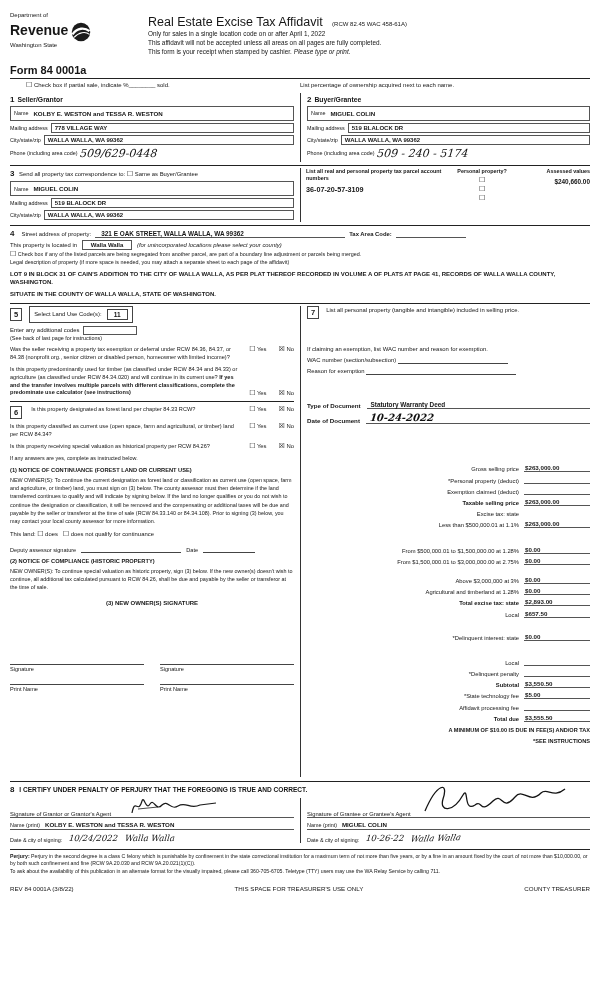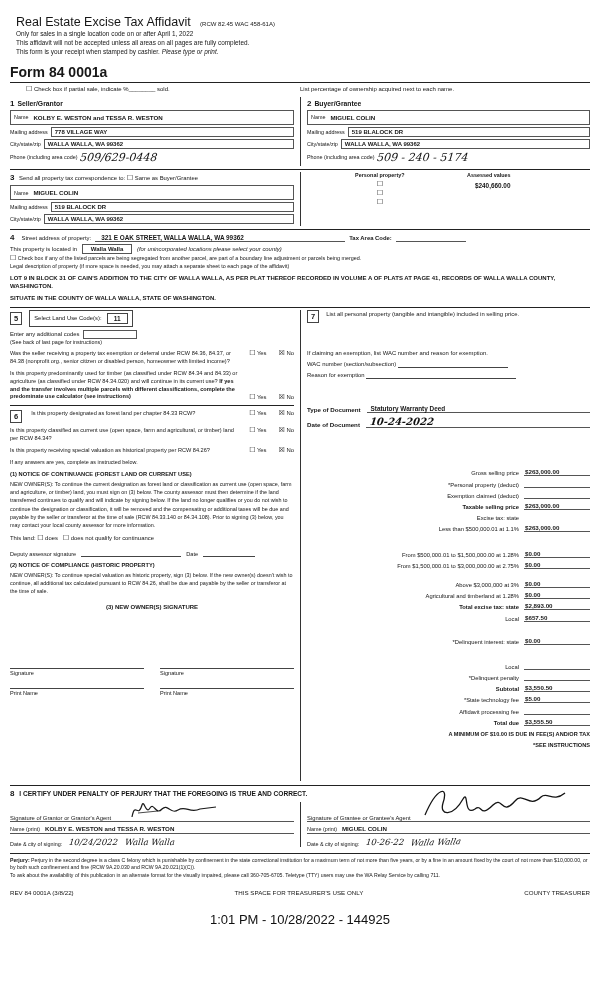--- a/index.html
+++ b/index.html
@@ -15,21 +15,21 @@
   .hand{font-family:"DejaVu Serif",serif;font-style:italic;color:#111;display:inline-block;transform:skewX(-6deg)}
   
   .hdr{display:flex;margin-bottom:2px}
   .logo{display:flex;width:132px}
   .rev{font-size:14px;font-weight:700;line-height:1.05}
   .dept{font-size:6px;line-height:1.1}
   .swirl{width:20px;height:20px;margin:3px 0 0 3px}
   .hdrmain{flex:1;padding-left:6px}
   .title{font-size:12.5px;font-weight:400}
   .titleref{font-size:6px;margin-left:5px}
-  .formnum{font-size:14px;font-weight:700;margin:7px 0 2px}
+  .formnum{font-size:11px;font-weight:700;margin:7px 0 2px}
   .rule{border-top:1px solid #222;margin:2px 0}
   .partial{display:flex;font-size:6px;margin:3px 0 4px}
   .partial .pl{width:50%;padding-left:16px}
   .partial .pr{width:50%}
   
   .grid2{display:grid;grid-template-columns:1fr 1fr}
   .colL{padding-right:6px}
   .colR{border-left:1px solid #333;padding-left:6px}
   .sech{font-size:6.8px;font-weight:700;margin:2px 0}
   .num{font-size:8px;font-weight:700;margin-right:3px}
@@ -95,20 +95,34 @@
   .perjury{font-size:5.2px;line-height:1.45;margin-top:6px;border-top:1px solid #222;padding-top:3px}
   .footer{display:flex;justify-content:space-between;font-size:6.2px;margin-top:10px}
   .stamp{text-align:center;font-size:13px;margin-top:16px;color:#111}
 </style>
 </head>
 <body>
 
 <div class="page">
 
   <div class="hdr">
+    <div class="logo">
+      <div>
+        <div class="dept">Department of</div>
+        <div style="display:flex;align-items:center">
+          <span class="rev">Revenue</span>
+          <svg class="swirl" viewBox="0 0 26 26">
+            <circle cx="13" cy="13" r="12" fill="#1b1b1b"></circle>
+            <path d="M2 16 C8 7 18 7 24 12" stroke="#fff" stroke-width="3" fill="none"></path>
+            <path d="M4 20 C10 13 19 12 24 16" stroke="#fff" stroke-width="1.4" fill="none"></path>
+          </svg>
+        </div>
+        <div class="dept">Washington State</div>
+      </div>
+    </div>
     <div class="hdrmain">
       <div>
         <span class="title">Real Estate Excise Tax Affidavit</span>
         <span class="titleref">(RCW 82.45 WAC 458-61A)</span>
       </div>
       <div class="t6">Only for sales in a single location code on or after April 1, 2022</div>
       <div class="t6">This affidavit will not be accepted unless all areas on all pages are fully completed.</div>
       <div class="t6"><span>This form is your receipt when stamped by cashier.</span> <span class="i">Please type or print.</span></div>
     </div>
   </div>
@@ -180,20 +194,24 @@
       <div class="frow">
           <span class="flbl">Mailing address</span>
           <span class="boxval">519 BLALOCK DR</span>
         </div>
       <div class="frow">
           <span class="flbl">City/state/zip</span>
           <span class="boxval">WALLA WALLA, WA 99362</span>
         </div>
     </div>
     <div class="ptable">
+      <div>
+        <div class="ph">List all real and personal property tax parcel account numbers</div>
+        <div class="parcelnum">36-07-20-57-3109</div>
+      </div>
       <div class="ppcol" style="text-align:center">
         <div class="ph">Personal property?</div>
         <span class="cb">☐</span>
         <span class="cb">☐</span>
         <span class="cb">☐</span>
       </div>
       <div>
         <div class="ph" style="text-align:right">Assessed values</div>
         <div class="assessed">$240,660.00</div>
       </div>
@@ -469,15 +487,14 @@
     <div><span class="b">Perjury:</span> <span>Perjury in the second degree is a class C felony which is punishable by confinement in the state correctional institution for a maximum term of not more than five years, or by a fine in an amount fixed by the court of not more than $10,000.00, or by both such confinement and fine (RCW 9A.20.030 and RCW 9A.20.021(1)(C)).</span></div>
     <div>To ask about the availability of this publication in an alternate format for the visually impaired, please call 360-705-6705. Teletype (TTY) users may use the WA Relay Service by calling 711.</div>
   </div>
 
   <div class="footer">
     <span>REV 84 0001A (3/8/22)</span>
     <span>THIS SPACE FOR TREASURER'S USE ONLY</span>
     <span>COUNTY TREASURER</span>
   </div>
 
-  <div class="stamp">1:01 PM - 10/28/2022 - 144925</div>
 
 </div>
 
 </body></html>

